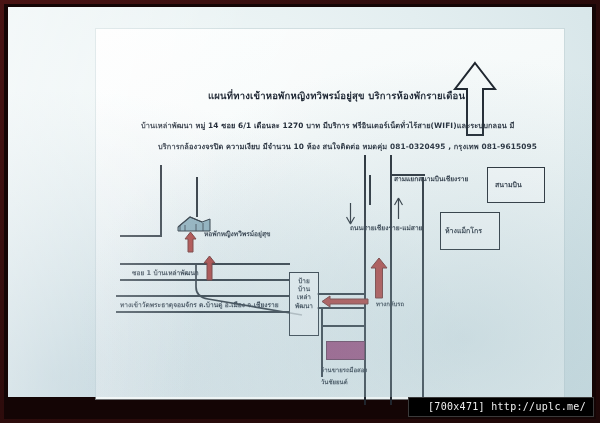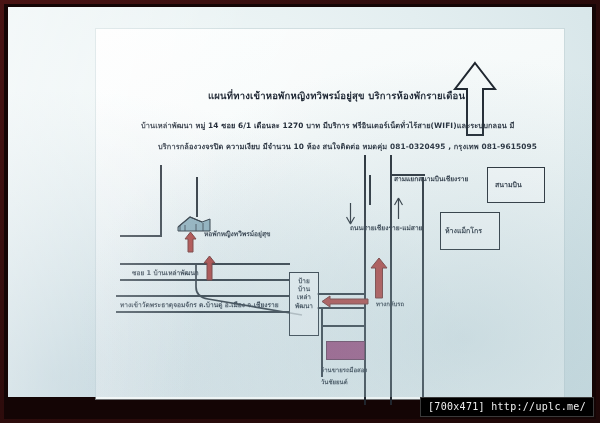--- a/index.html
+++ b/index.html
@@ -85,21 +85,21 @@
     background:#9c3f75;border:1.4px solid #5d2445;
   }
   
   #house{position:absolute;left:168px;top:206px;width:36px;height:20px;}
 
   
   #wm{
     position:absolute;right:6px;bottom:6px;
     background:#000;color:#efefef;
     font-family:"DejaVu Sans Mono","Liberation Mono",monospace;
-    font-size:10px;padding:3px 7px 4px 7px;letter-spacing:.3px;
+    font-size:10px;padding:3px 7px 4px 19px;letter-spacing:.3px;
     border:1px solid #3a3a3a;
   }
 </style>
 </head>
 <body>
 
 <div id="photo">
   <div id="innerdark"></div>
 
   <div id="paper">

